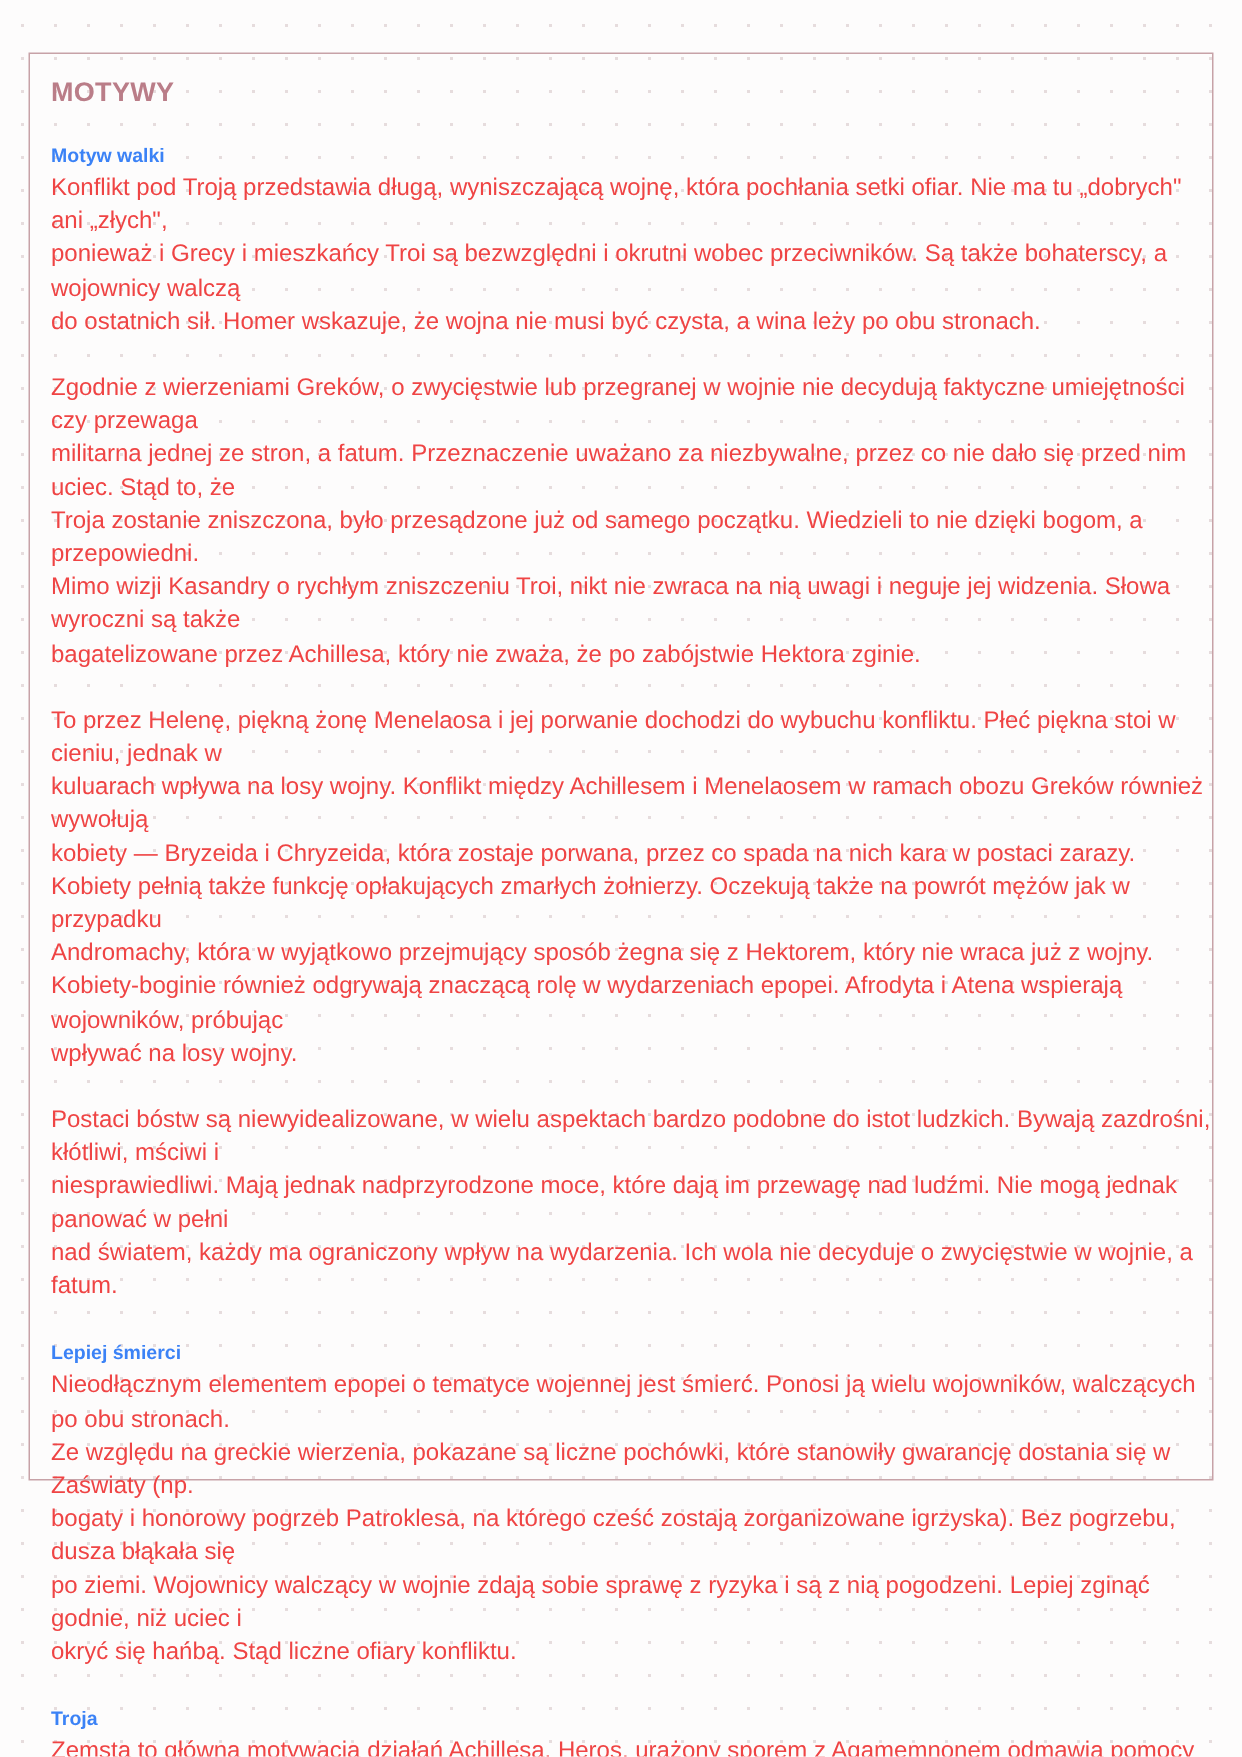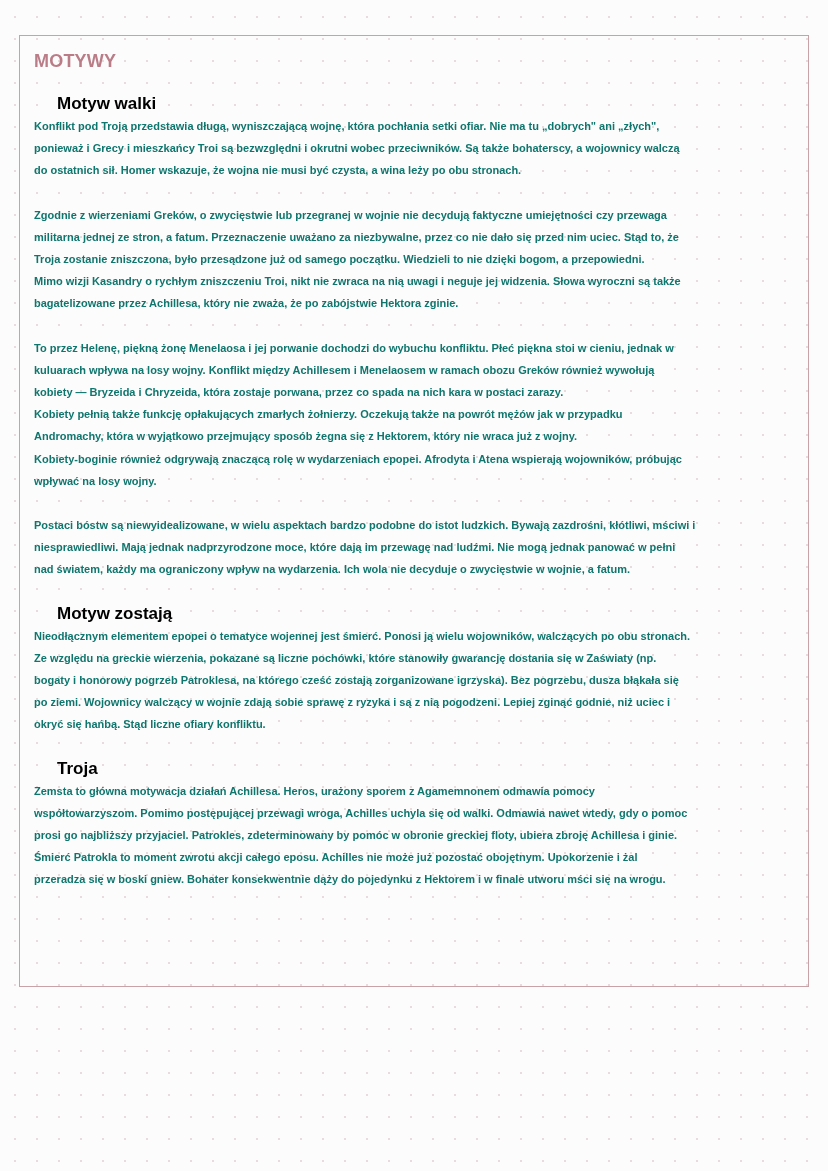--- a/index.html
+++ b/index.html
@@ -32,32 +32,30 @@
       font-weight: bold;
       color: #ba7d88;
       margin: 2px 0 0 0;
       line-height: 22px;
       letter-spacing: 0.2px;
     }
     .section {
       margin-top: 0;
     }
     .heading {
-      font-size: 17px;
+      font-size: 13px;
       font-weight: bold;
-      color: #000000;
+      color: #3b82f6;
       line-height: 22px;
-      margin-left: 23px;
     }
     .para {
-      font-size: 11px;
-      color: #0f766e;
+      font-size: 16px;
+      color: #ef4444;
       line-height: 22.2px;
       white-space: pre-line;
-      font-weight: bold;
     }
   </style>
 </head>
 <body>
 
 <div class="box">
   <div class="title">MOTYWY</div>
 
   <div class="section" style="margin-top:21px;">
     <div class="heading">Motyw walki</div>
@@ -84,21 +82,21 @@
 wpływać na losy wojny.</div>
   </div>
 
   <div class="section" style="margin-top:22px;">
     <div class="para">Postaci bóstw są niewyidealizowane, w wielu aspektach bardzo podobne do istot ludzkich. Bywają zazdrośni, kłótliwi, mściwi i
 niesprawiedliwi. Mają jednak nadprzyrodzone moce, które dają im przewagę nad ludźmi. Nie mogą jednak panować w pełni
 nad światem, każdy ma ograniczony wpływ na wydarzenia. Ich wola nie decyduje o zwycięstwie w wojnie, a fatum.</div>
   </div>
 
   <div class="section" style="margin-top:22px;">
-    <div class="heading">Motyw zostają</div>
+    <div class="heading">Lepiej śmierci</div>
     <div class="para">Nieodłącznym elementem epopei o tematyce wojennej jest śmierć. Ponosi ją wielu wojowników, walczących po obu stronach.
 Ze względu na greckie wierzenia, pokazane są liczne pochówki, które stanowiły gwarancję dostania się w Zaświaty (np.
 bogaty i honorowy pogrzeb Patroklesa, na którego cześć zostają zorganizowane igrzyska). Bez pogrzebu, dusza błąkała się
 po ziemi. Wojownicy walczący w wojnie zdają sobie sprawę z ryzyka i są z nią pogodzeni. Lepiej zginąć godnie, niż uciec i
 okryć się hańbą. Stąd liczne ofiary konfliktu.</div>
   </div>
 
   <div class="section" style="margin-top:22px;">
     <div class="heading">Troja</div>
     <div class="para">Zemsta to główna motywacja działań Achillesa. Heros, urażony sporem z Agamemnonem odmawia pomocy

